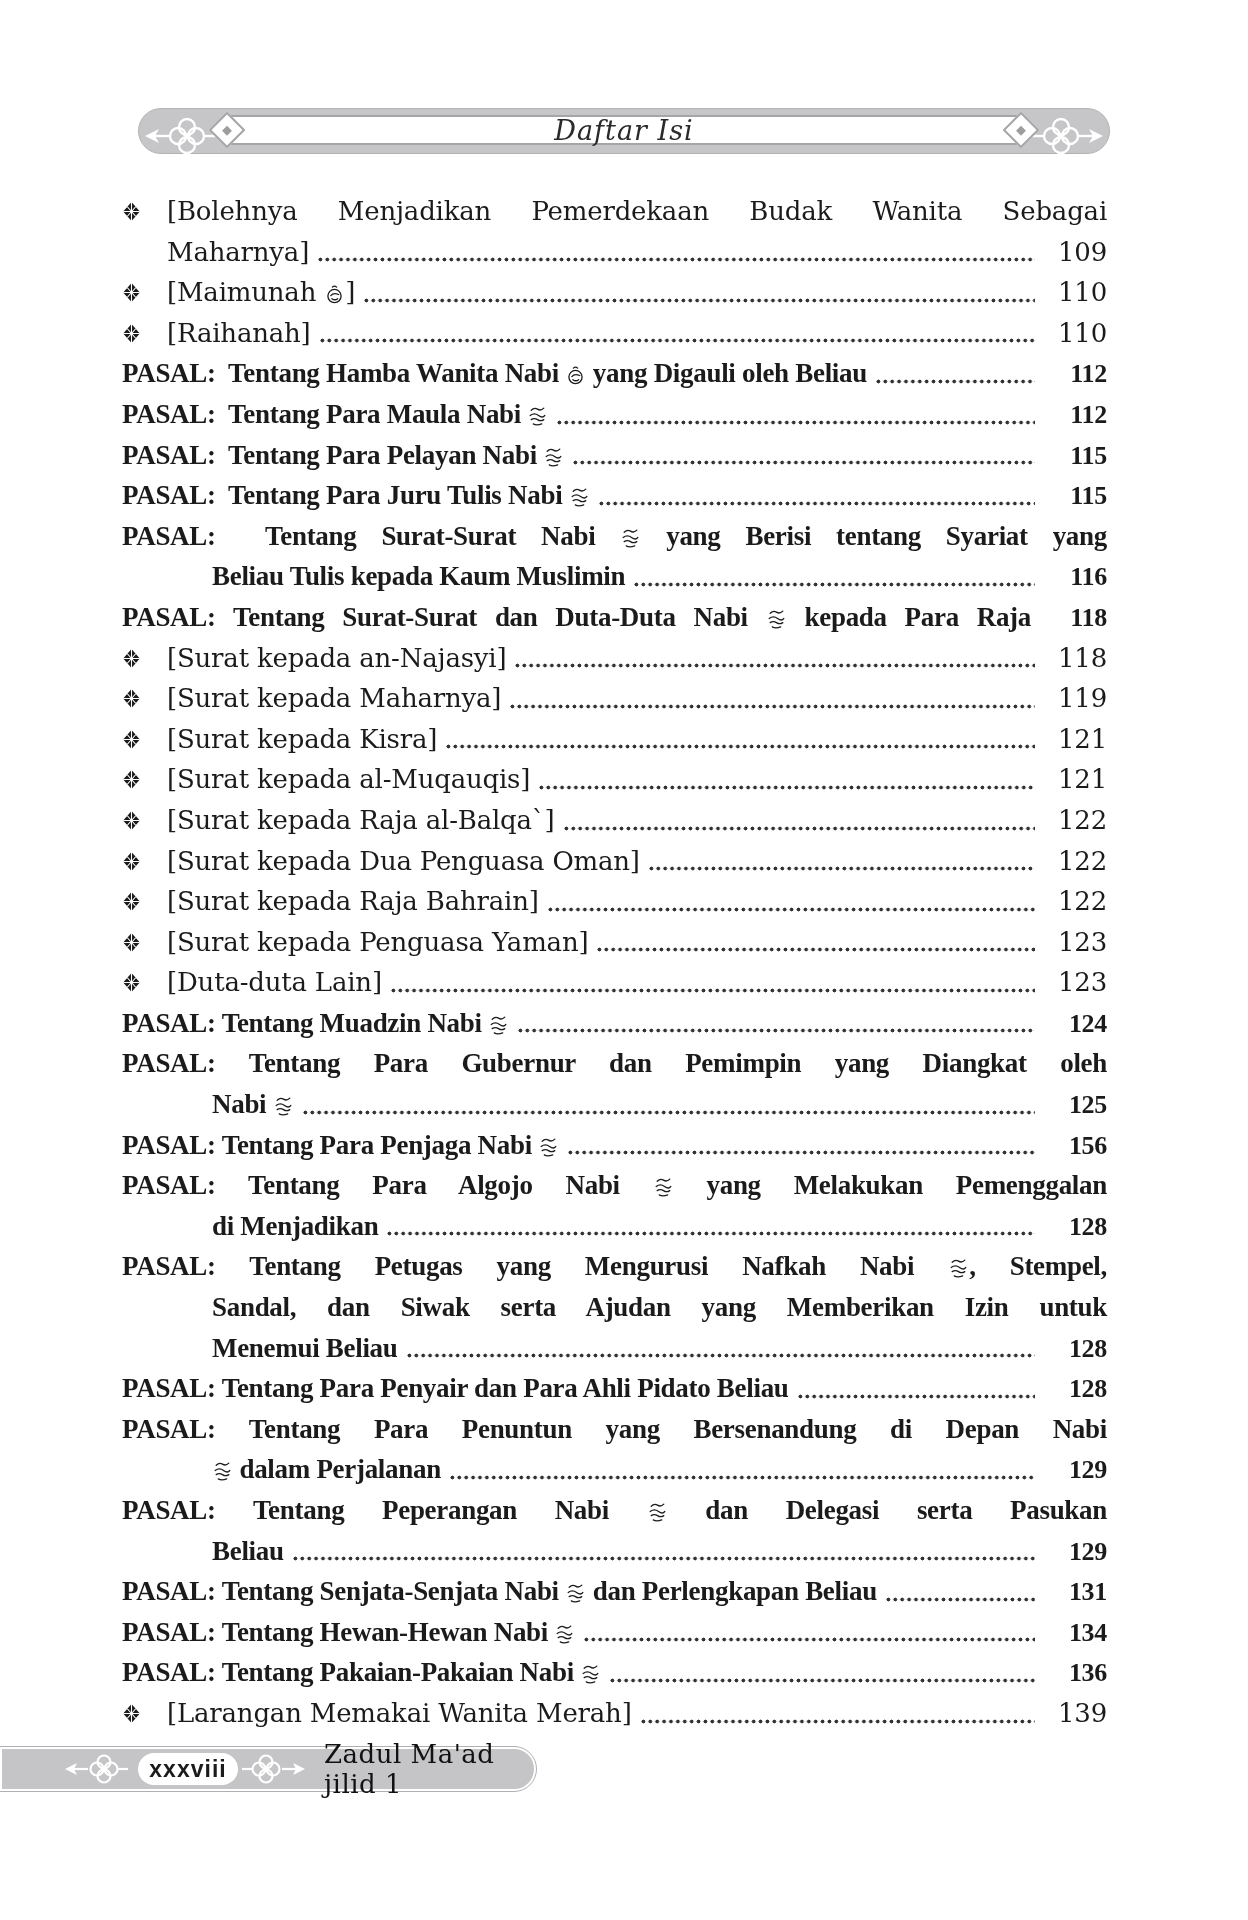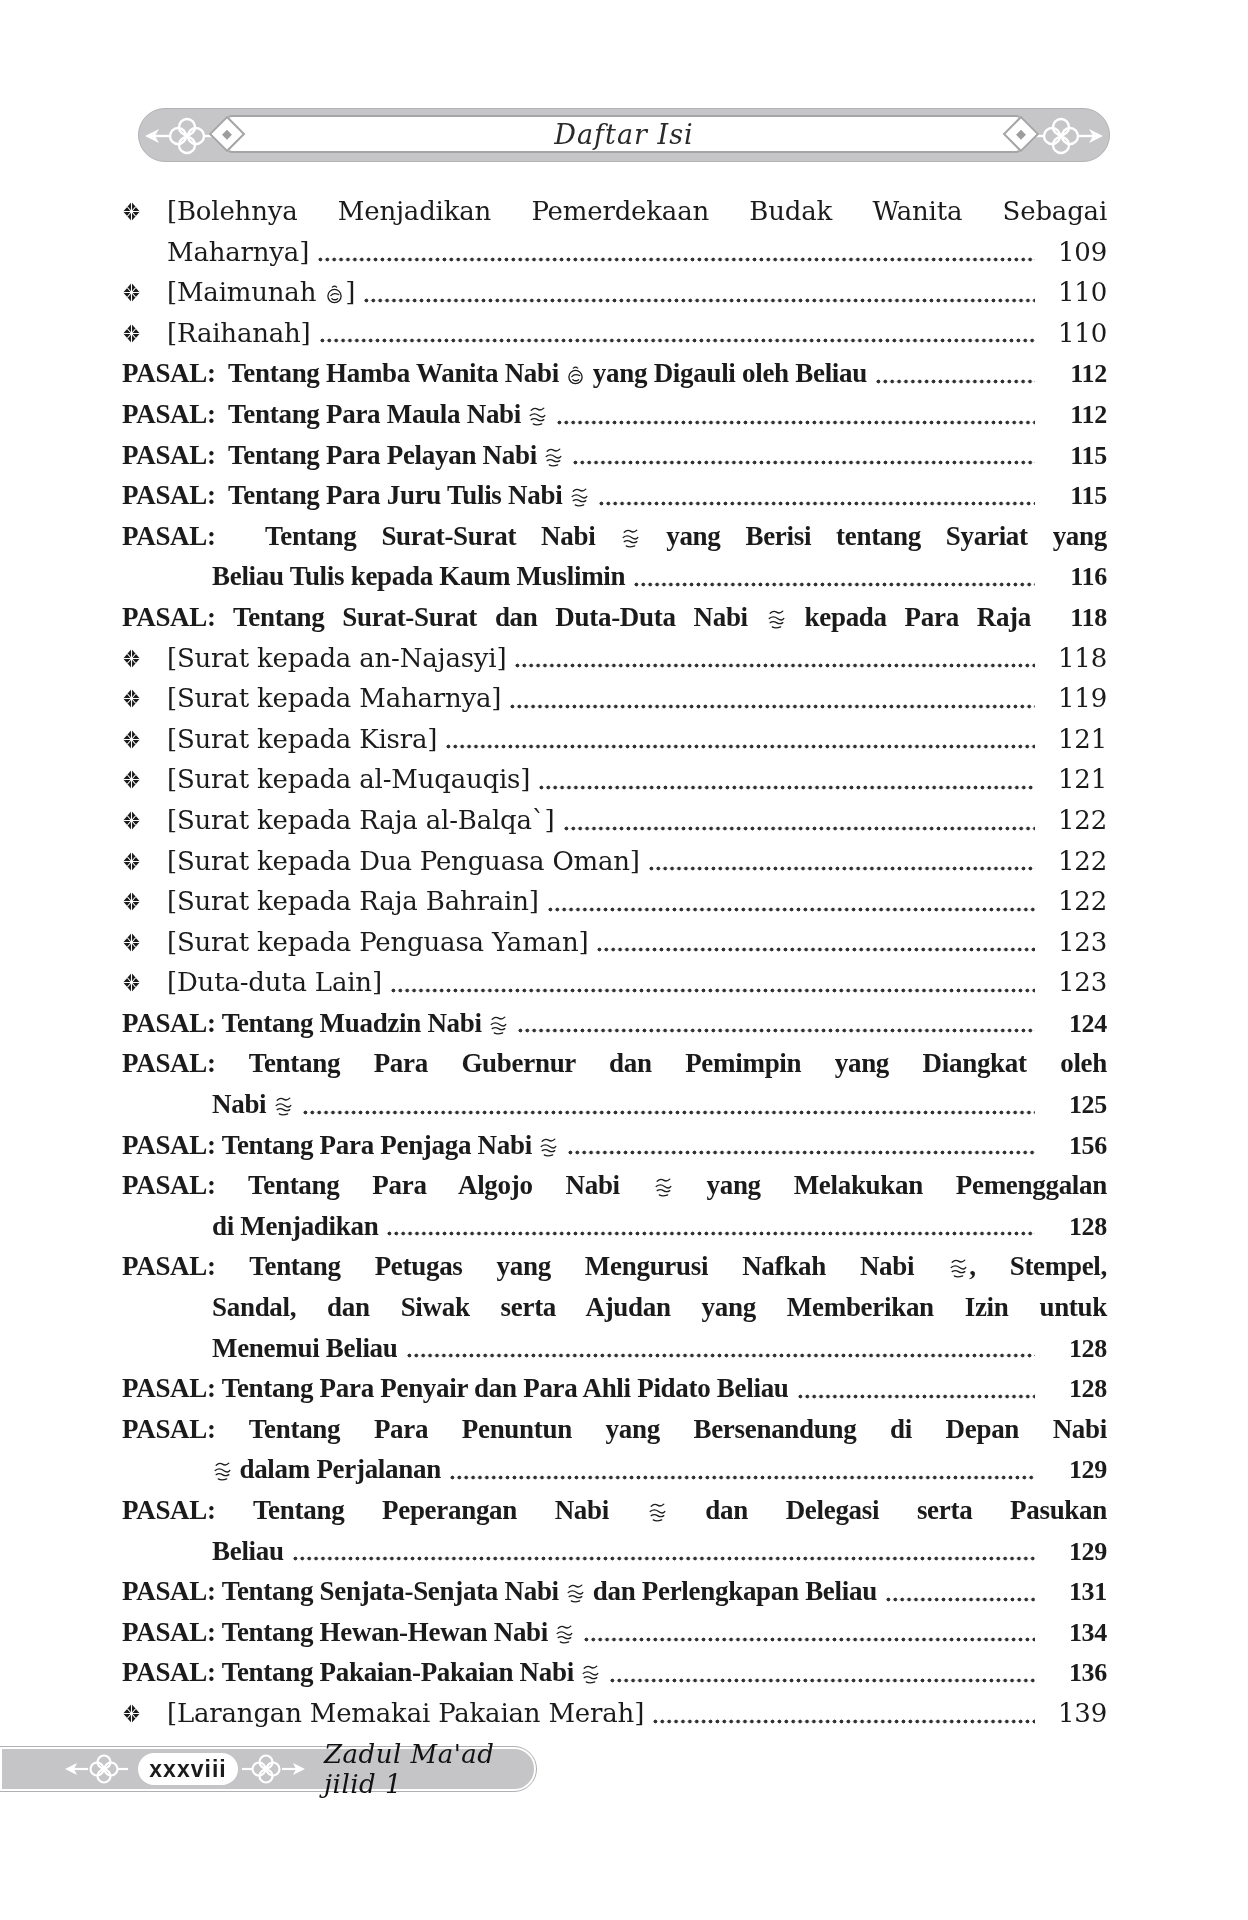--- a/index.html
+++ b/index.html
@@ -2,21 +2,21 @@
 <html><head>
 <meta charset="utf-8">
 <style>
   html,body{margin:0;padding:0;}
   body{
     width:1248px;height:1920px;position:relative;background:#ffffff;
     font-family:"DejaVu Serif", serif;color:#1b1b1b;overflow:hidden;
   }
   
   .hband{
-    position:absolute;left:138px;top:108px;width:972px;height:54px;
+    position:absolute;left:138px;top:108px;width:972px;height:46px;
     background:#c6c6c8;border-radius:27px;border:1px solid #b3b3b5;
     box-sizing:border-box;
   }
   .hpanel{
     position:absolute;left:86px;right:86px;top:6px;bottom:8px;
     background:#ffffff;border:2px solid #a5a5a7;border-radius:7px;
   }
   .htitle{
     position:absolute;left:0;right:0;top:0;bottom:0;
     display:flex;align-items:center;justify-content:center;
@@ -69,21 +69,21 @@
   .forn.l{left:62px;}
   .forn.m{left:236px;transform:scaleX(-1);}
   .fpill{
     position:absolute;left:136px;top:4px;width:100px;height:32px;background:#ffffff;
     border-radius:17px;display:flex;align-items:center;justify-content:center;
     font-family:"Liberation Sans", sans-serif;font-weight:bold;font-size:23px;
     letter-spacing:1px;color:#1b1b1b;
   }
   .ftitle{
     position:absolute;left:322px;top:0;height:40px;display:flex;align-items:center;
-    font-style:italic;font-size:26px;color:#111;font-family:"DejaVu Serif", serif;
+    font-size:26px;color:#111;font-family:"DejaVu Serif", serif;
     letter-spacing:0.5px;
   }
 </style>
 </head>
 <body>
 
 <div class="hband">
   <svg class="horn l" viewBox="0 0 80 44">
     <g fill="none" stroke="#ffffff" stroke-width="2.4">
       <path d="M6 22 H28"></path>
@@ -550,21 +550,21 @@
             <path d="M7 0 L10.5 4 L7 8 L3.5 4 Z"></path>
             <path d="M3.5 4 L7 8 L3.5 12 L0 8 Z"></path>
             <path d="M10.5 4 L14 8 L10.5 12 L7 8 Z"></path>
             <path d="M7 8 L10.5 12 L7 16 L3.5 12 Z"></path>
           </g>
           <g stroke="#ffffff" stroke-width="0.9" fill="none">
             <path d="M7 0 V16 M0 8 H14 M3.5 4 L10.5 12 M10.5 4 L3.5 12"></path>
           </g>
         </svg></span>
       <div class="line last">
-        <span class="txt">[Larangan Memakai Pakaian Merah] </span>
+        <span class="txt">[Larangan Memakai Wanita Merah] </span>
         <span class="leader"></span>
         <span class="pg">139</span>
       </div>
     </div>
   </div>
 
 <div class="fband">
   <svg class="forn l" viewBox="0 0 68 34">
     <g fill="none" stroke="#ffffff" stroke-width="2.2">
       <path d="M5 17 H24"></path>

